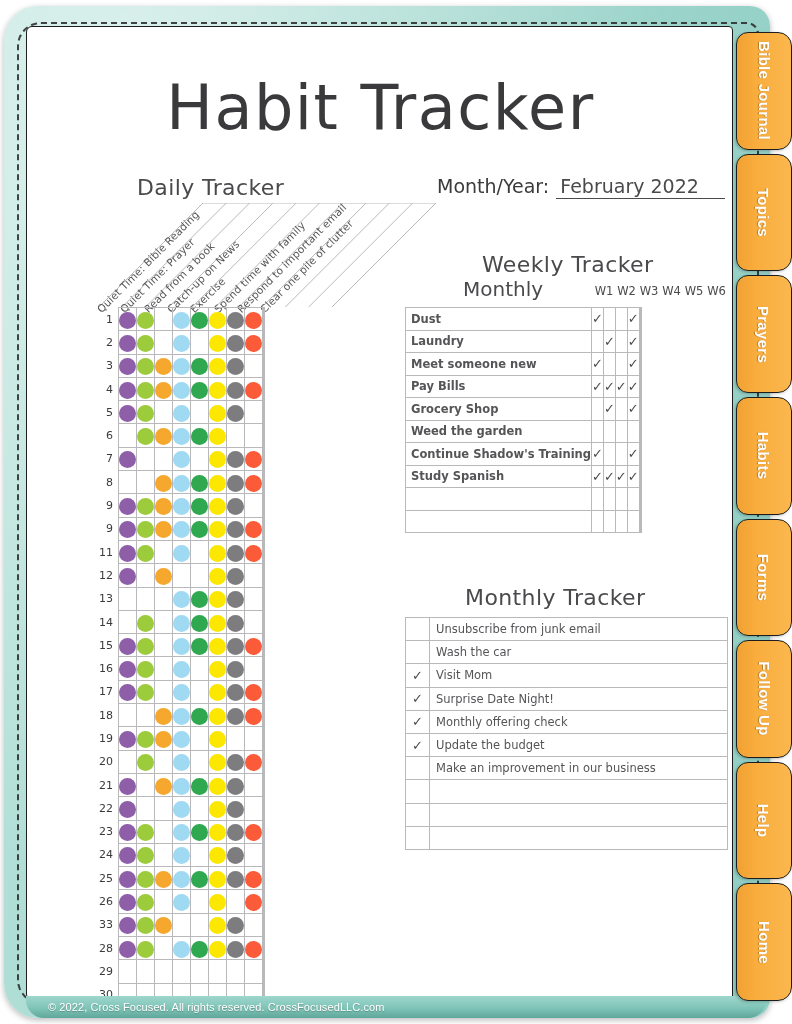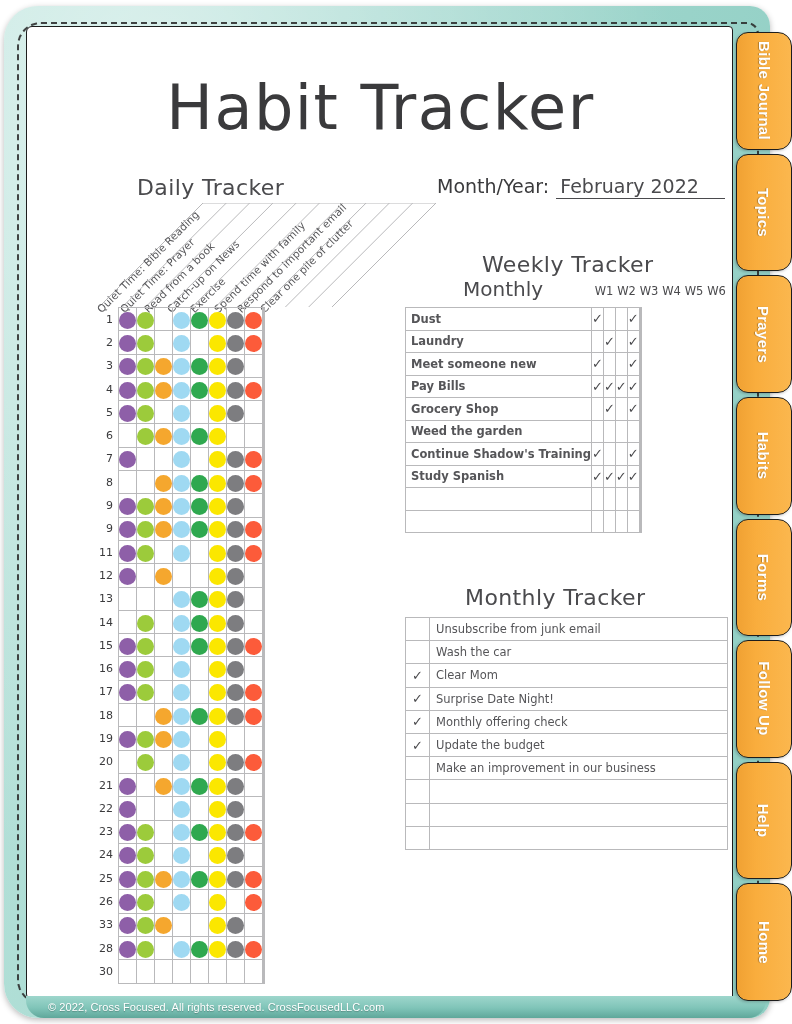--- a/index.html
+++ b/index.html
@@ -681,20 +681,33 @@
               <td></td>
               <td><span class="dot" style="background: rgb(159, 217, 242);"></span></td>
               <td><span class="dot" style="background: rgb(47, 168, 79);"></span></td>
               <td><span class="dot" style="background: rgb(251, 231, 0);"></span></td>
               <td><span class="dot" style="background: rgb(125, 125, 128);"></span></td>
               <td><span class="dot" style="background: rgb(252, 91, 58);"></span></td>
               <td></td>
               <td></td>
             </tr>
             <tr>
+              <td class="daynum">29</td>
+              <td></td>
+              <td></td>
+              <td></td>
+              <td></td>
+              <td></td>
+              <td></td>
+              <td></td>
+              <td></td>
+              <td></td>
+              <td></td>
+            </tr>
+            <tr>
               <td class="daynum">30</td>
               <td></td>
               <td></td>
               <td></td>
               <td></td>
               <td></td>
               <td></td>
               <td></td>
               <td></td>
               <td></td>
@@ -815,21 +828,21 @@
           <tr>
             <td class="chk"></td>
             <td class="txt">Unsubscribe from junk email</td>
           </tr>
           <tr>
             <td class="chk"></td>
             <td class="txt">Wash the car</td>
           </tr>
           <tr>
             <td class="chk">✓</td>
-            <td class="txt">Clear Mom</td>
+            <td class="txt">Visit Mom</td>
           </tr>
           <tr>
             <td class="chk">✓</td>
             <td class="txt">Surprise Date Night!</td>
           </tr>
           <tr>
             <td class="chk">✓</td>
             <td class="txt">Monthly offering check</td>
           </tr>
           <tr>

